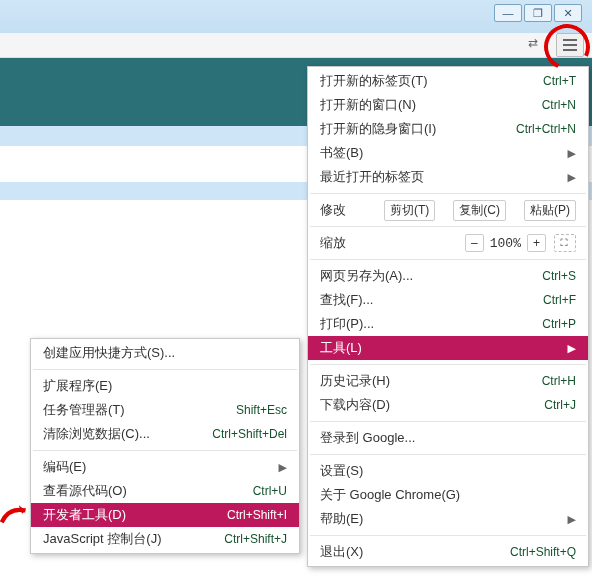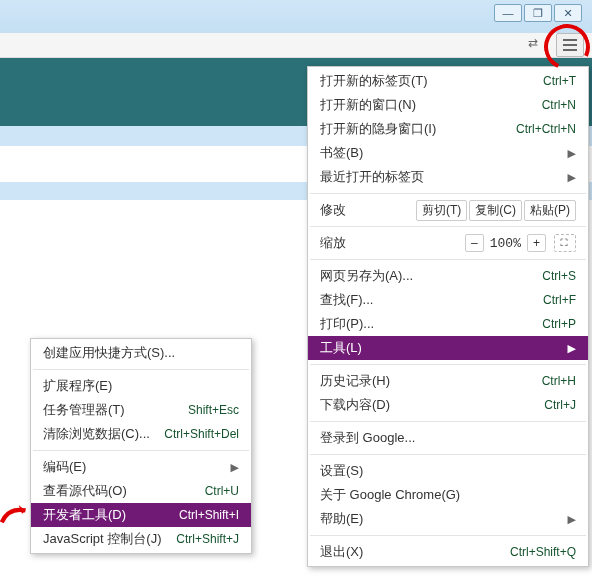--- a/index.html
+++ b/index.html
@@ -79,38 +79,38 @@
   }
   .mitem {
     display: flex; align-items: center;
     height: 24px;
     padding: 0 12px;
   }
   .mlabel { flex: 1; white-space: nowrap; }
   .maccel { color:#14532d; font-size:12px; margin-left:auto; }
   .arrow { margin-left: 6px; color:#666; font-size:11px; }
   .sep { height: 1px; background: #e4e4e4; margin: 4px 2px; }
-  .hl { background: #701a75; color:#fff; }
+  .hl { background: #be185d; color:#fff; }
   .hl .maccel, .hl .arrow { color:#fff; }
   
-  .btnrow { display:flex; gap:2px; margin-left:auto; }
+  .btnrow { display:flex; gap:18px; margin-left:auto; }
   .minibtn {
     border:1px solid #ccc; background:#fff;
     padding: 1px 5px; font-size:12px; border-radius:2px;
   }
   .zoomrow .zpct { margin: 0 6px; font-family: Liberation Mono, monospace; }
   .fullscreen {
     width:22px; height:18px; border:1px dashed #bbb;
     margin-left:8px; border-radius:2px;
     display:flex; align-items:center; justify-content:center;
     font-size:10px; letter-spacing:2px;
   }
   
   .submenu {
-    top: 338px; left: 30px; width: 222px;
+    top: 338px; left: 30px; width: 270px;
     background:#fff; border:1px solid #c8c8c8;
     box-shadow: 2px 2px 6px rgba(0,0,0,.25);
     padding: 2px 0; z-index: 20;
   }
   
   .red-arrow {
     top: 498px; left: 0; width: 34px; height: 30px;
     z-index: 40; pointer-events:none;
   }
 </style>

